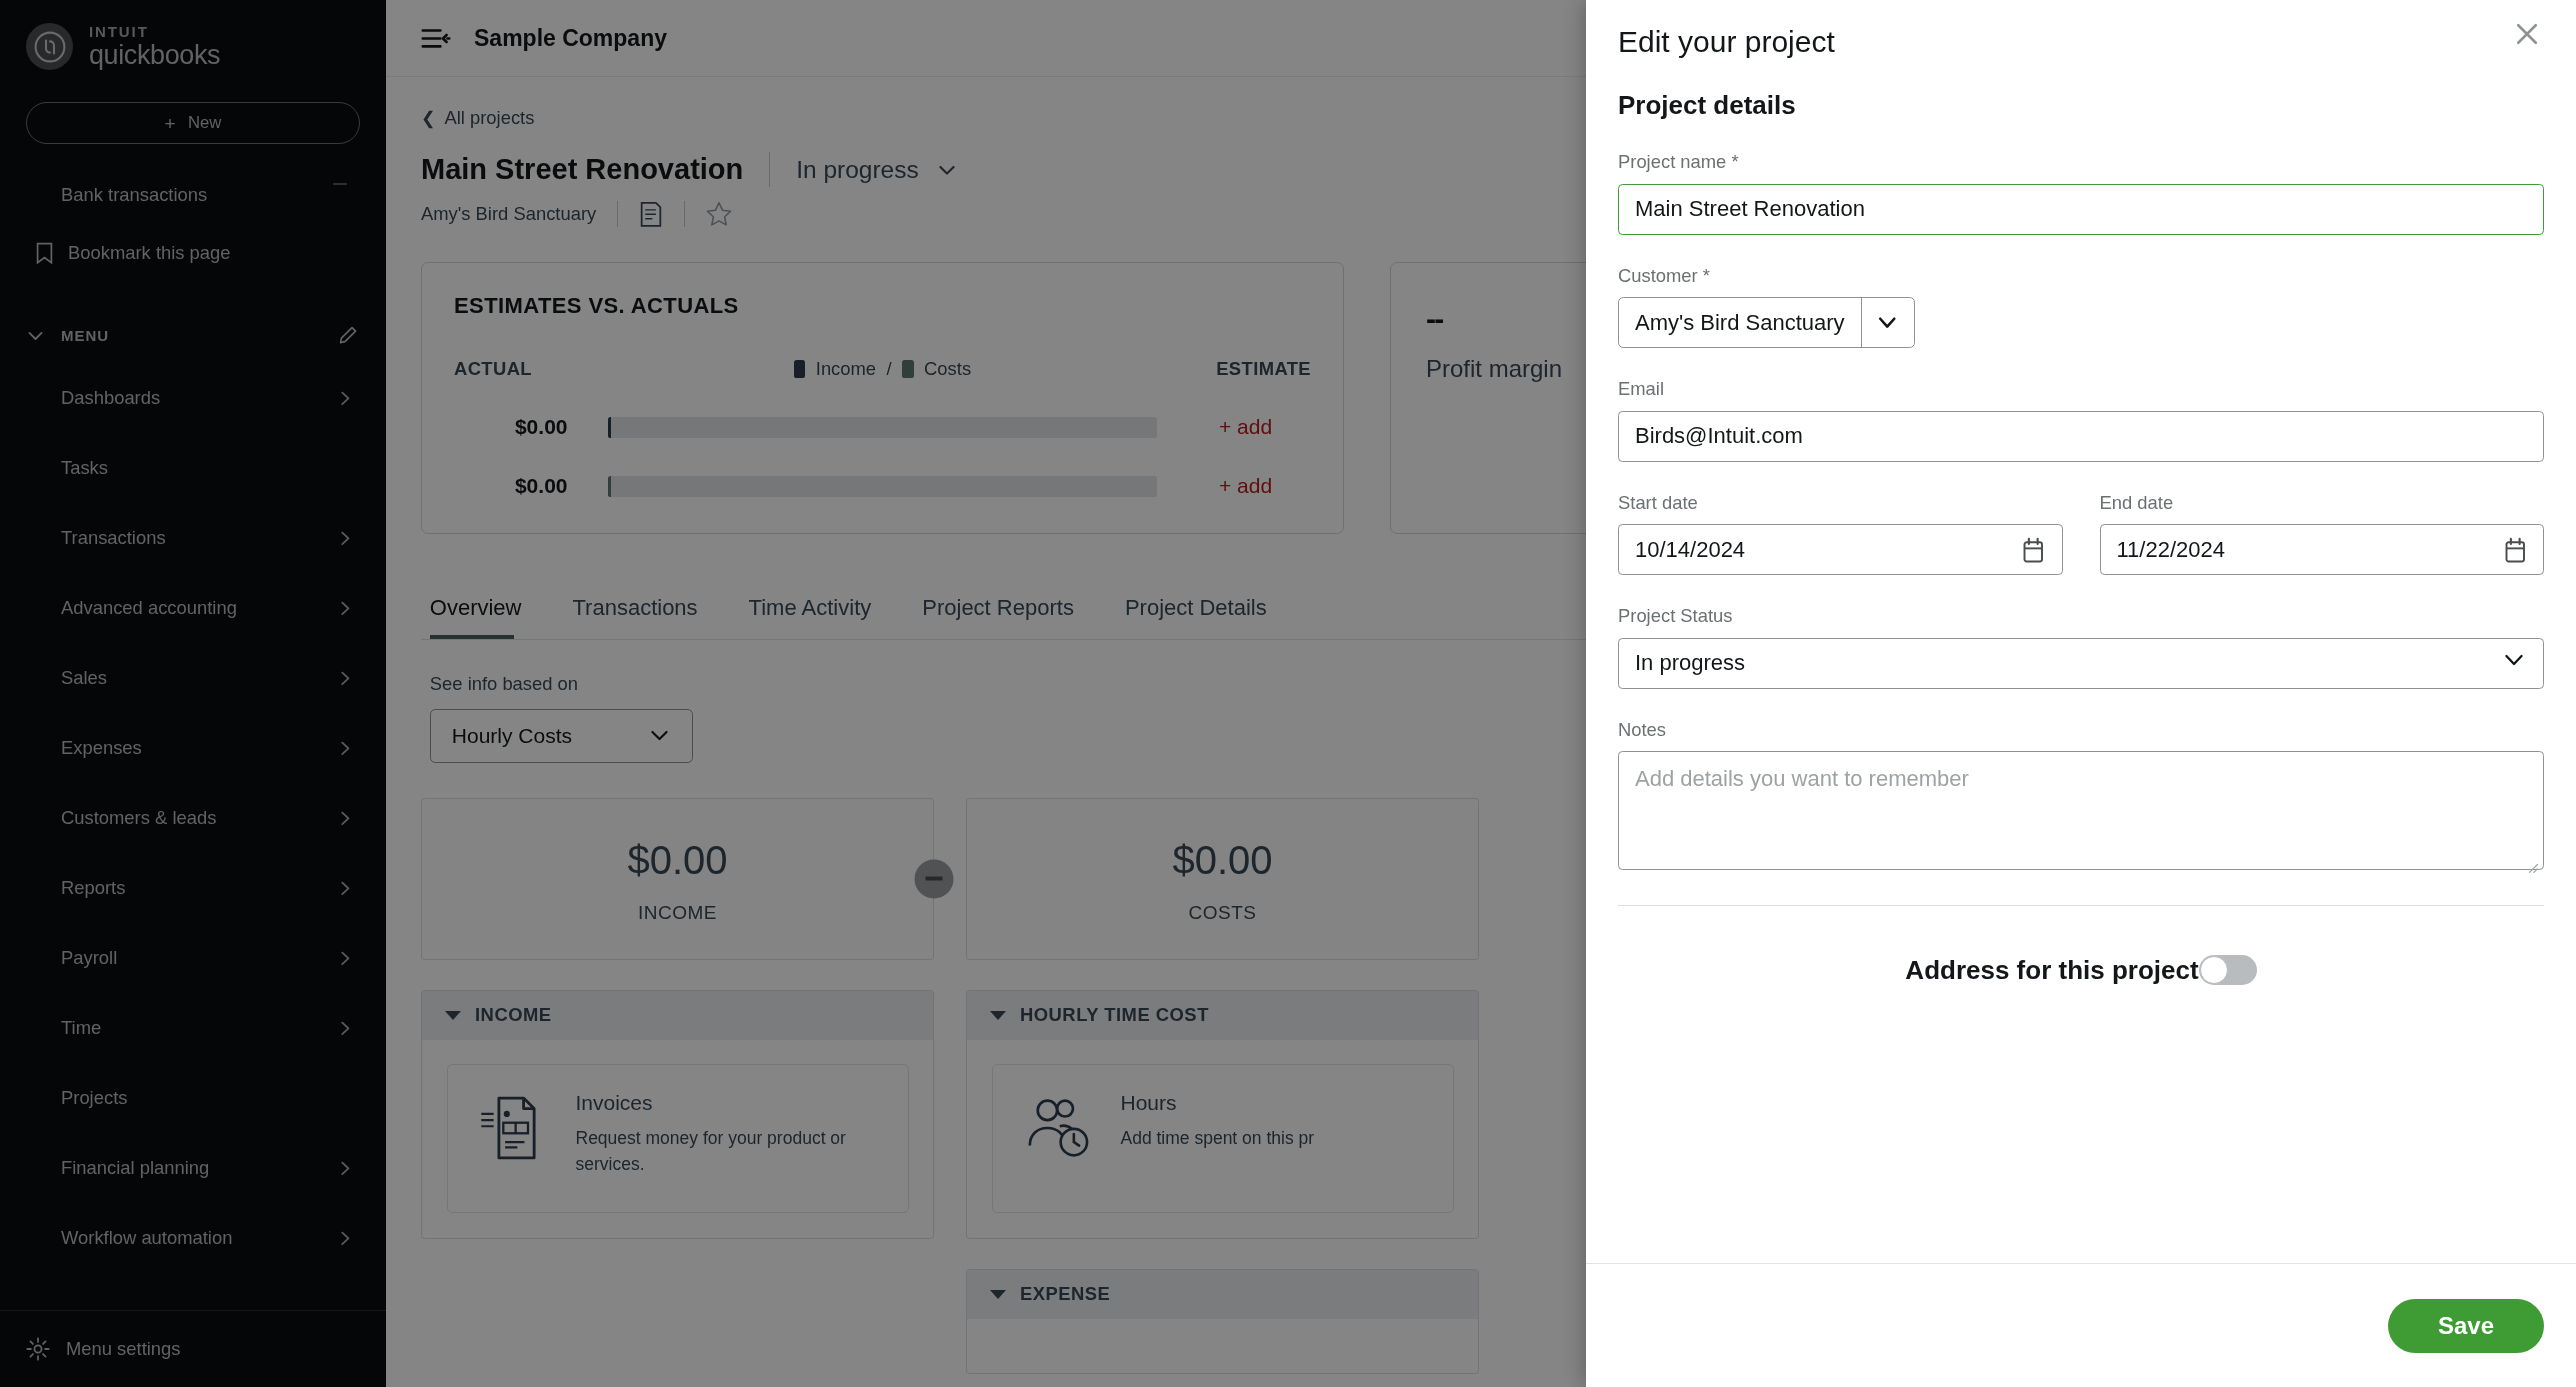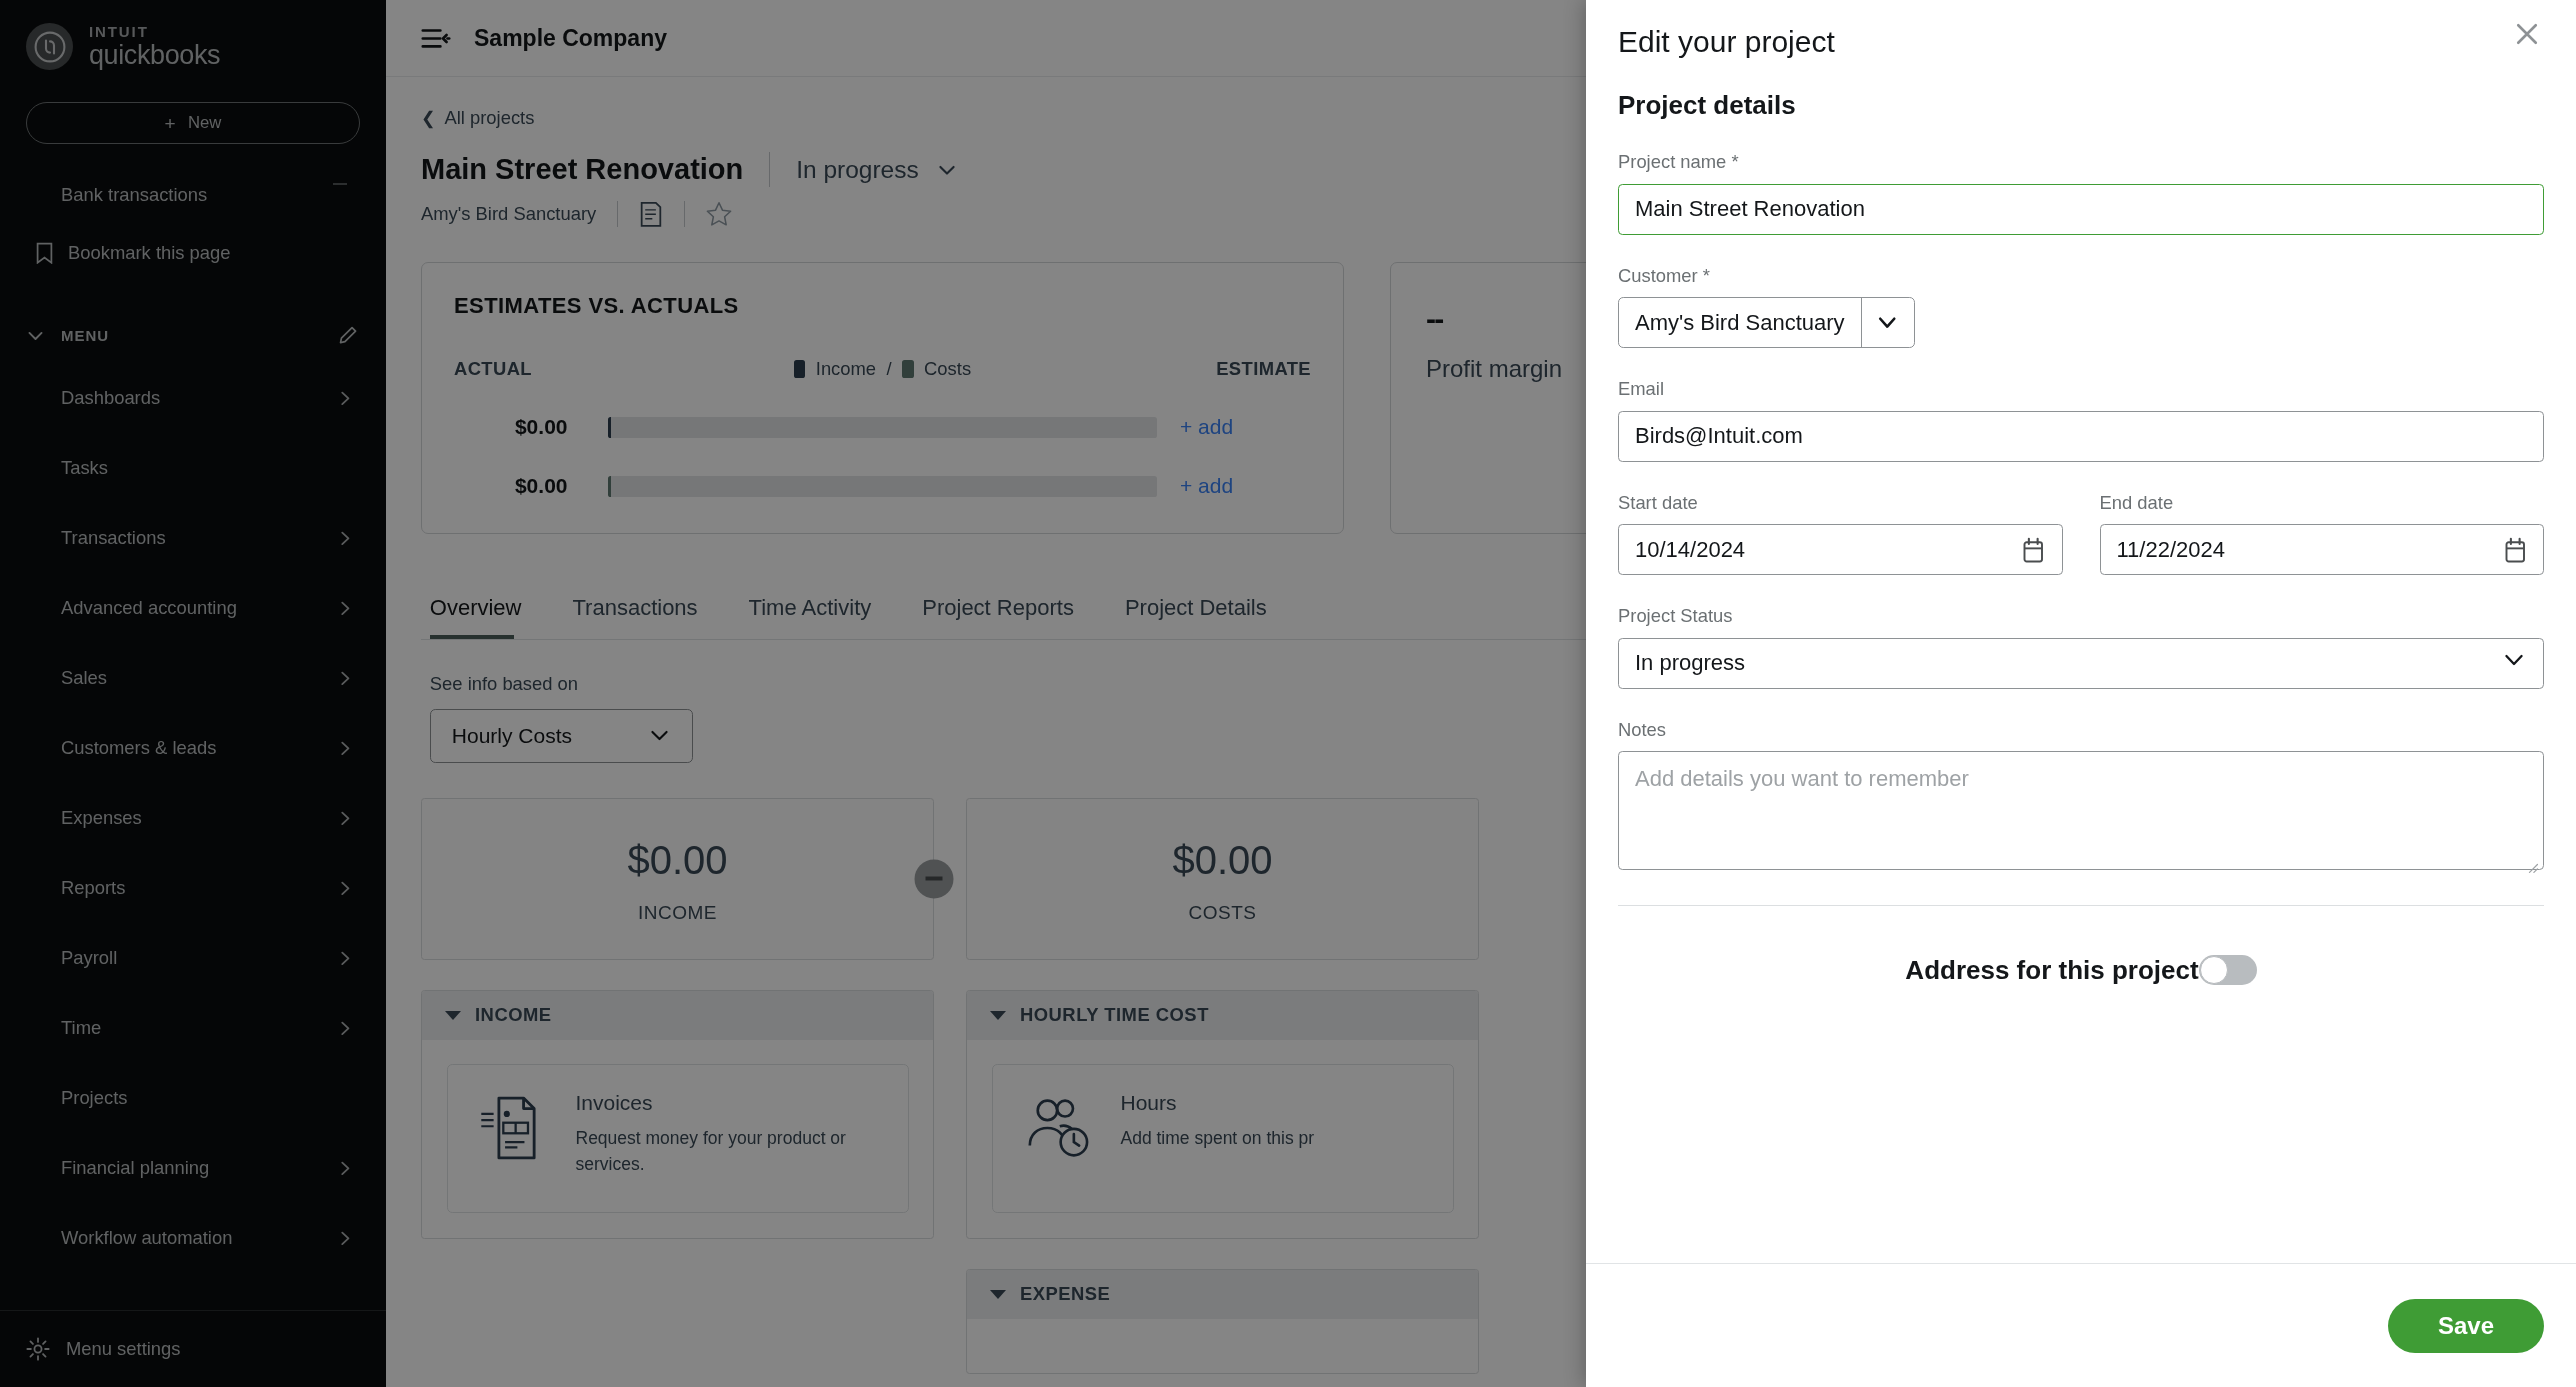--- a/index.html
+++ b/index.html
@@ -116,21 +116,21 @@
   .lg-sw { width: 11.4px; height: 18.4px; border-radius: 2.6px; display: inline-block; }
   .eva-head .lbl-est { width: 131px; text-align: right; font-weight: 600; letter-spacing: 0.4px; }
 
   .eva-bar-row { display: flex; align-items: center; margin-top: 35px; }
   .eva-amt { width: 131px; text-align: right; font-size: 21px; color: #14171a; font-weight: 600; padding-right: 17.5px; }
   .eva-track {
     flex: 1 1 auto; height: 21px; background: #e3e5e7; border-radius: 2.6px;
     border-left: 3.5px solid #2c3e50; margin: 0 23px;
   }
   .eva-track.costs { border-left-color: #5f7a72; }
-  .eva-add { width: 131px; text-align: left; font-size: 21px; color: #3b82f6; }
+  .eva-add { width: 131px; text-align: center; font-size: 21px; color: #b91c1c; }
 
   .pm-card {
     width: 351px; border: 0.9px solid #d4d7d9; border-radius: 7px;
     padding: 39px 35px; background: #fff;
   }
   .pm-dash { font-size: 30px; font-weight: 800; color: #14171a; letter-spacing: -1.8px; }
   .pm-label { font-size: 24px; color: #3a4a57; margin-top: 19px; white-space: nowrap; }
 
   .tabs { display: flex; gap: 51px; margin-top: 61px; border-bottom: 0.9px solid #dfe2e4; padding-left: 8.8px; }
   .tab { font-size: 22px; color: #3a4a57; padding-bottom: 17.5px; position: relative; white-space: nowrap; }
@@ -339,27 +339,27 @@
                 <path d="M6 3l7 6.5L6 16" fill="none" stroke="#b9bcbe" stroke-width="2.1" stroke-linecap="round" stroke-linejoin="round"></path>
               </svg></span>
           </div>
         <div class="menu-item">
             <span>Sales</span>
             <span class="chev-r"><svg viewBox="0 0 19 19">
                 <path d="M6 3l7 6.5L6 16" fill="none" stroke="#b9bcbe" stroke-width="2.1" stroke-linecap="round" stroke-linejoin="round"></path>
               </svg></span>
           </div>
         <div class="menu-item">
+            <span>Expenses</span>
+            <span class="chev-r"><svg viewBox="0 0 19 19">
+                <path d="M6 3l7 6.5L6 16" fill="none" stroke="#b9bcbe" stroke-width="2.1" stroke-linecap="round" stroke-linejoin="round"></path>
+              </svg></span>
+          </div>
+        <div class="menu-item">
             <span>Customers &amp; leads</span>
-            <span class="chev-r"><svg viewBox="0 0 19 19">
-                <path d="M6 3l7 6.5L6 16" fill="none" stroke="#b9bcbe" stroke-width="2.1" stroke-linecap="round" stroke-linejoin="round"></path>
-              </svg></span>
-          </div>
-        <div class="menu-item">
-            <span>Expenses</span>
             <span class="chev-r"><svg viewBox="0 0 19 19">
                 <path d="M6 3l7 6.5L6 16" fill="none" stroke="#b9bcbe" stroke-width="2.1" stroke-linecap="round" stroke-linejoin="round"></path>
               </svg></span>
           </div>
         <div class="menu-item">
             <span>Reports</span>
             <span class="chev-r"><svg viewBox="0 0 19 19">
                 <path d="M6 3l7 6.5L6 16" fill="none" stroke="#b9bcbe" stroke-width="2.1" stroke-linecap="round" stroke-linejoin="round"></path>
               </svg></span>
           </div>

